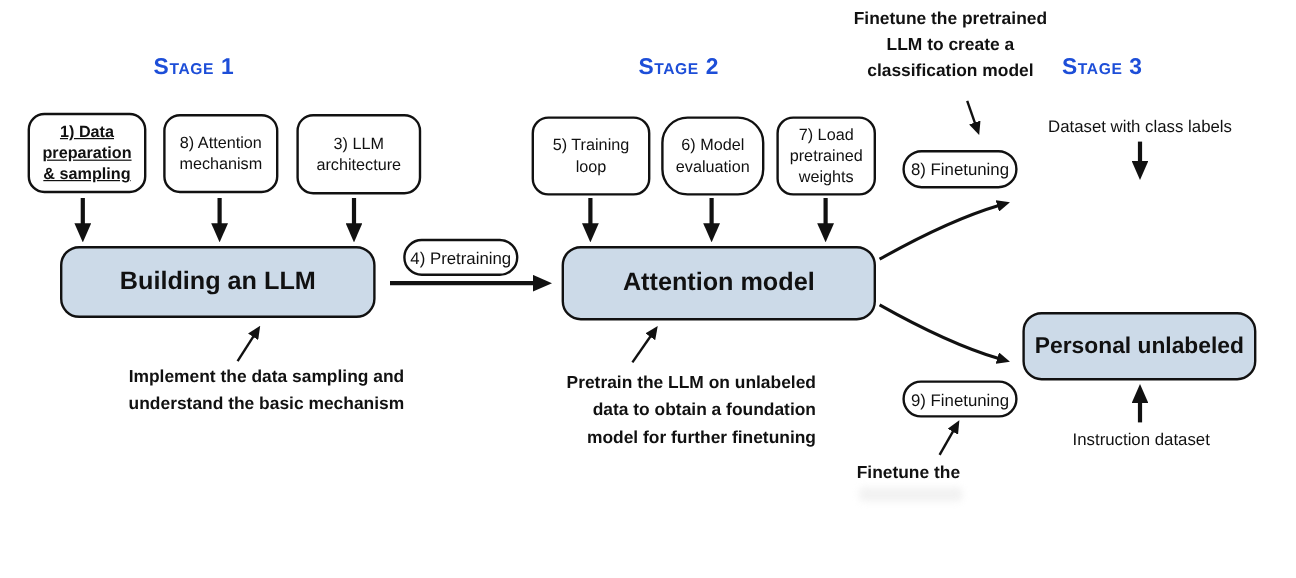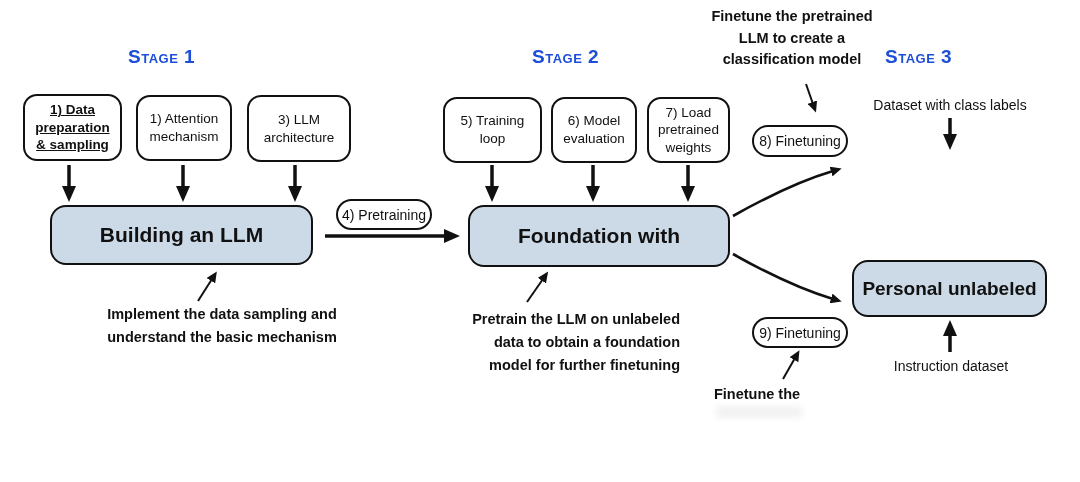--- a/index.html
+++ b/index.html
@@ -76,39 +76,39 @@
     <line x1="783" y1="379" x2="795" y2="358" stroke="#111" stroke-width="2" marker-end="url(#ahs)"></line>
   </svg>
 
   <div class="abs stage-header" style="left:128px;top:46px;width:130px;">Stage 1</div>
   <div class="abs stage-header" style="left:532px;top:46px;width:130px;">Stage 2</div>
   <div class="abs stage-header" style="left:885px;top:46px;width:130px;">Stage 3</div>
 
   <div class="abs step-box bold" style="left:23px;top:94px;width:99px;height:67px;text-decoration:underline;">1) Data
 preparation
 &amp; sampling</div>
-  <div class="abs step-box" style="left:136px;top:95px;width:96px;height:66px;">1) Attention
+  <div class="abs step-box" style="left:136px;top:95px;width:96px;height:66px;">8) Attention
 mechanism</div>
   <div class="abs step-box" style="left:247px;top:95px;width:104px;height:67px;">3) LLM
 architecture</div>
 
   <div class="abs step-box" style="left:443px;top:97px;width:99px;height:66px;">5) Training
 loop</div>
-  <div class="abs step-box" style="left:551px;top:97px;width:86px;height:66px;">6) Model
+  <div class="abs step-box" style="left:551px;top:97px;width:86px;height:66px;border-radius:22px;">6) Model
 evaluation</div>
   <div class="abs step-box" style="left:647px;top:97px;width:83px;height:66px;">7) Load
 pretrained
 weights</div>
 
   <div class="abs pill" style="left:336px;top:199px;width:96px;height:31px;">4) Pretraining</div>
   <div class="abs pill" style="left:752px;top:125px;width:96px;height:32px;">8) Finetuning</div>
   <div class="abs pill" style="left:752px;top:317px;width:96px;height:31px;">9) Finetuning</div>
 
   <div class="abs main-box" style="left:50px;top:205px;width:263px;height:60px;font-size:21px;">Building an LLM</div>
-  <div class="abs main-box" style="left:468px;top:205px;width:262px;height:62px;font-size:21px;">Foundation with</div>
+  <div class="abs main-box" style="left:468px;top:205px;width:262px;height:62px;font-size:21px;">Attention model</div>
   <div class="abs main-box" style="left:852px;top:260px;width:195px;height:57px;font-size:19px;">Personal unlabeled</div>
 
   <div class="abs plain-label" style="left:860px;top:97px;width:180px;">Dataset with class labels</div>
   <div class="abs plain-label" style="left:861px;top:358px;width:180px;">Instruction dataset</div>
 
   <div class="abs note" style="left:92px;top:303px;width:260px;">Implement the data sampling and
 understand the basic mechanism</div>
   <div class="abs note" style="left:440px;top:308px;width:240px;text-align:right;">Pretrain the LLM on unlabeled
 data to obtain a foundation
 model for further finetuning</div>

